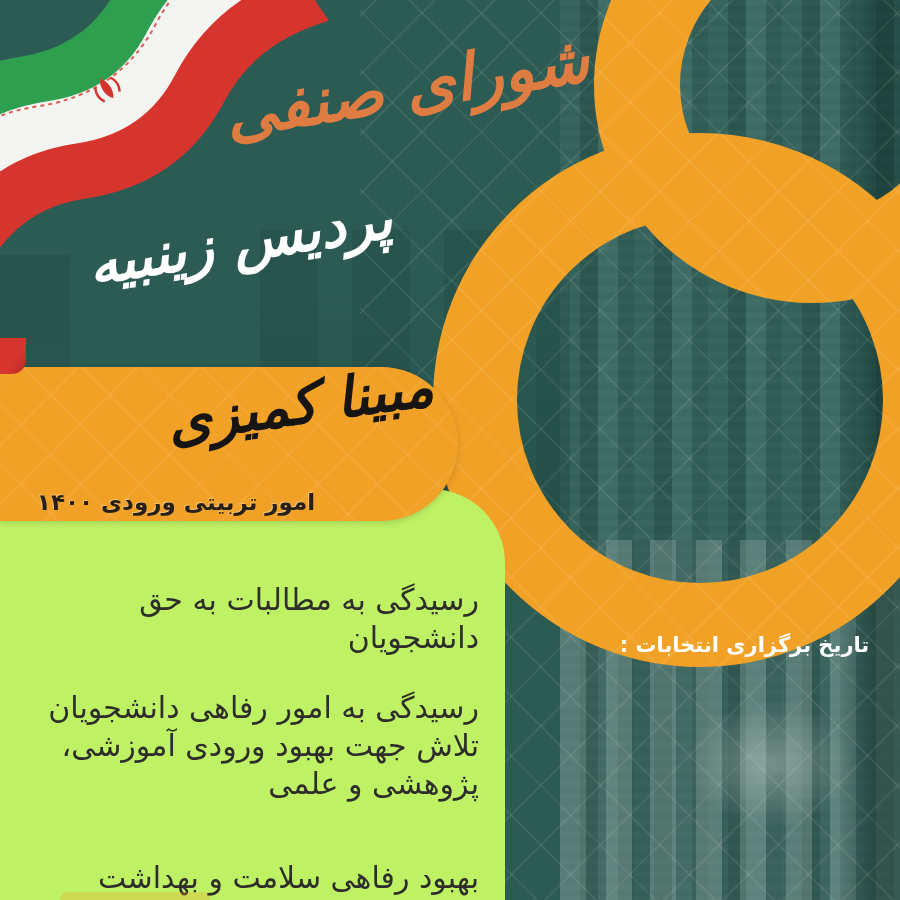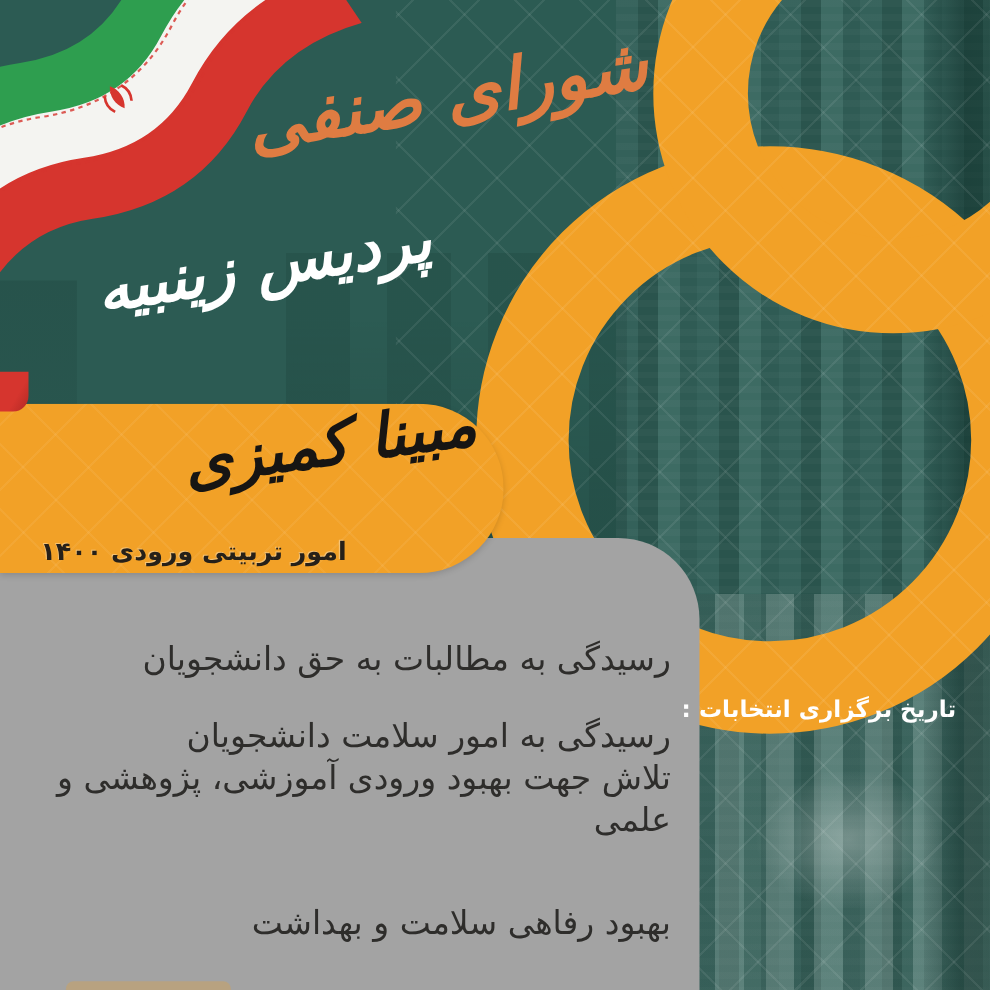--- a/index.html
+++ b/index.html
@@ -42,22 +42,22 @@
   .rings{position:absolute;left:0;top:0;width:900px;height:900px;}
   
   .quilt{
     position:absolute;left:360px;top:0;width:540px;height:900px;pointer-events:none;
     background:
       repeating-linear-gradient(45deg, transparent 0 40px, rgba(255,255,255,.07) 40px 42px),
       repeating-linear-gradient(-45deg, transparent 0 40px, rgba(255,255,255,.07) 40px 42px);
   }
   
   .panel{
-    position:absolute;left:0;top:489px;width:636px;height:411px;
-    background:#a3a3a3;border-top-right-radius:74px;
+    position:absolute;left:0;top:489px;width:505px;height:411px;
+    background:#bef264;border-top-right-radius:74px;
   }
   .agenda{
     position:relative;padding:92px 26px 0 30px;color:#2e2d2b;
     font-size:30px;line-height:38px;text-align:right;
   }
   .agenda-item{margin:0;}
   .agenda-item.gap-sm{margin-bottom:32px;}
   .agenda-item.gap-0{margin-bottom:0;}
   .agenda-item.gap-lg{margin-bottom:56px;}
   
@@ -127,21 +127,21 @@
 
   <svg class="rings" viewBox="0 0 900 900" aria-hidden="true">
     <circle cx="700" cy="400" r="225" fill="none" stroke="#f2a127" stroke-width="84"></circle>
     <circle cx="812" cy="85" r="175" fill="none" stroke="#f2a127" stroke-width="86"></circle>
   </svg>
   <div class="quilt"></div>
 
   <div class="panel">
     <div class="agenda" dir="rtl">
       <p class="agenda-item gap-sm">رسیدگی به مطالبات به حق دانشجویان</p>
-      <p class="agenda-item gap-0">رسیدگی به امور سلامت دانشجویان</p>
+      <p class="agenda-item gap-0">رسیدگی به امور رفاهی دانشجویان</p>
       <p class="agenda-item gap-lg">تلاش جهت بهبود ورودی آموزشی، پژوهشی و علمی</p>
       <p class="agenda-item">بهبود رفاهی سلامت و بهداشت</p>
     </div>
   </div>
 
   <div class="banner">
     <div class="candidate-name">مبینا کمیزی</div>
     <div class="candidate-role">امور تربیتی ورودی ۱۴۰۰</div>
   </div>
 

